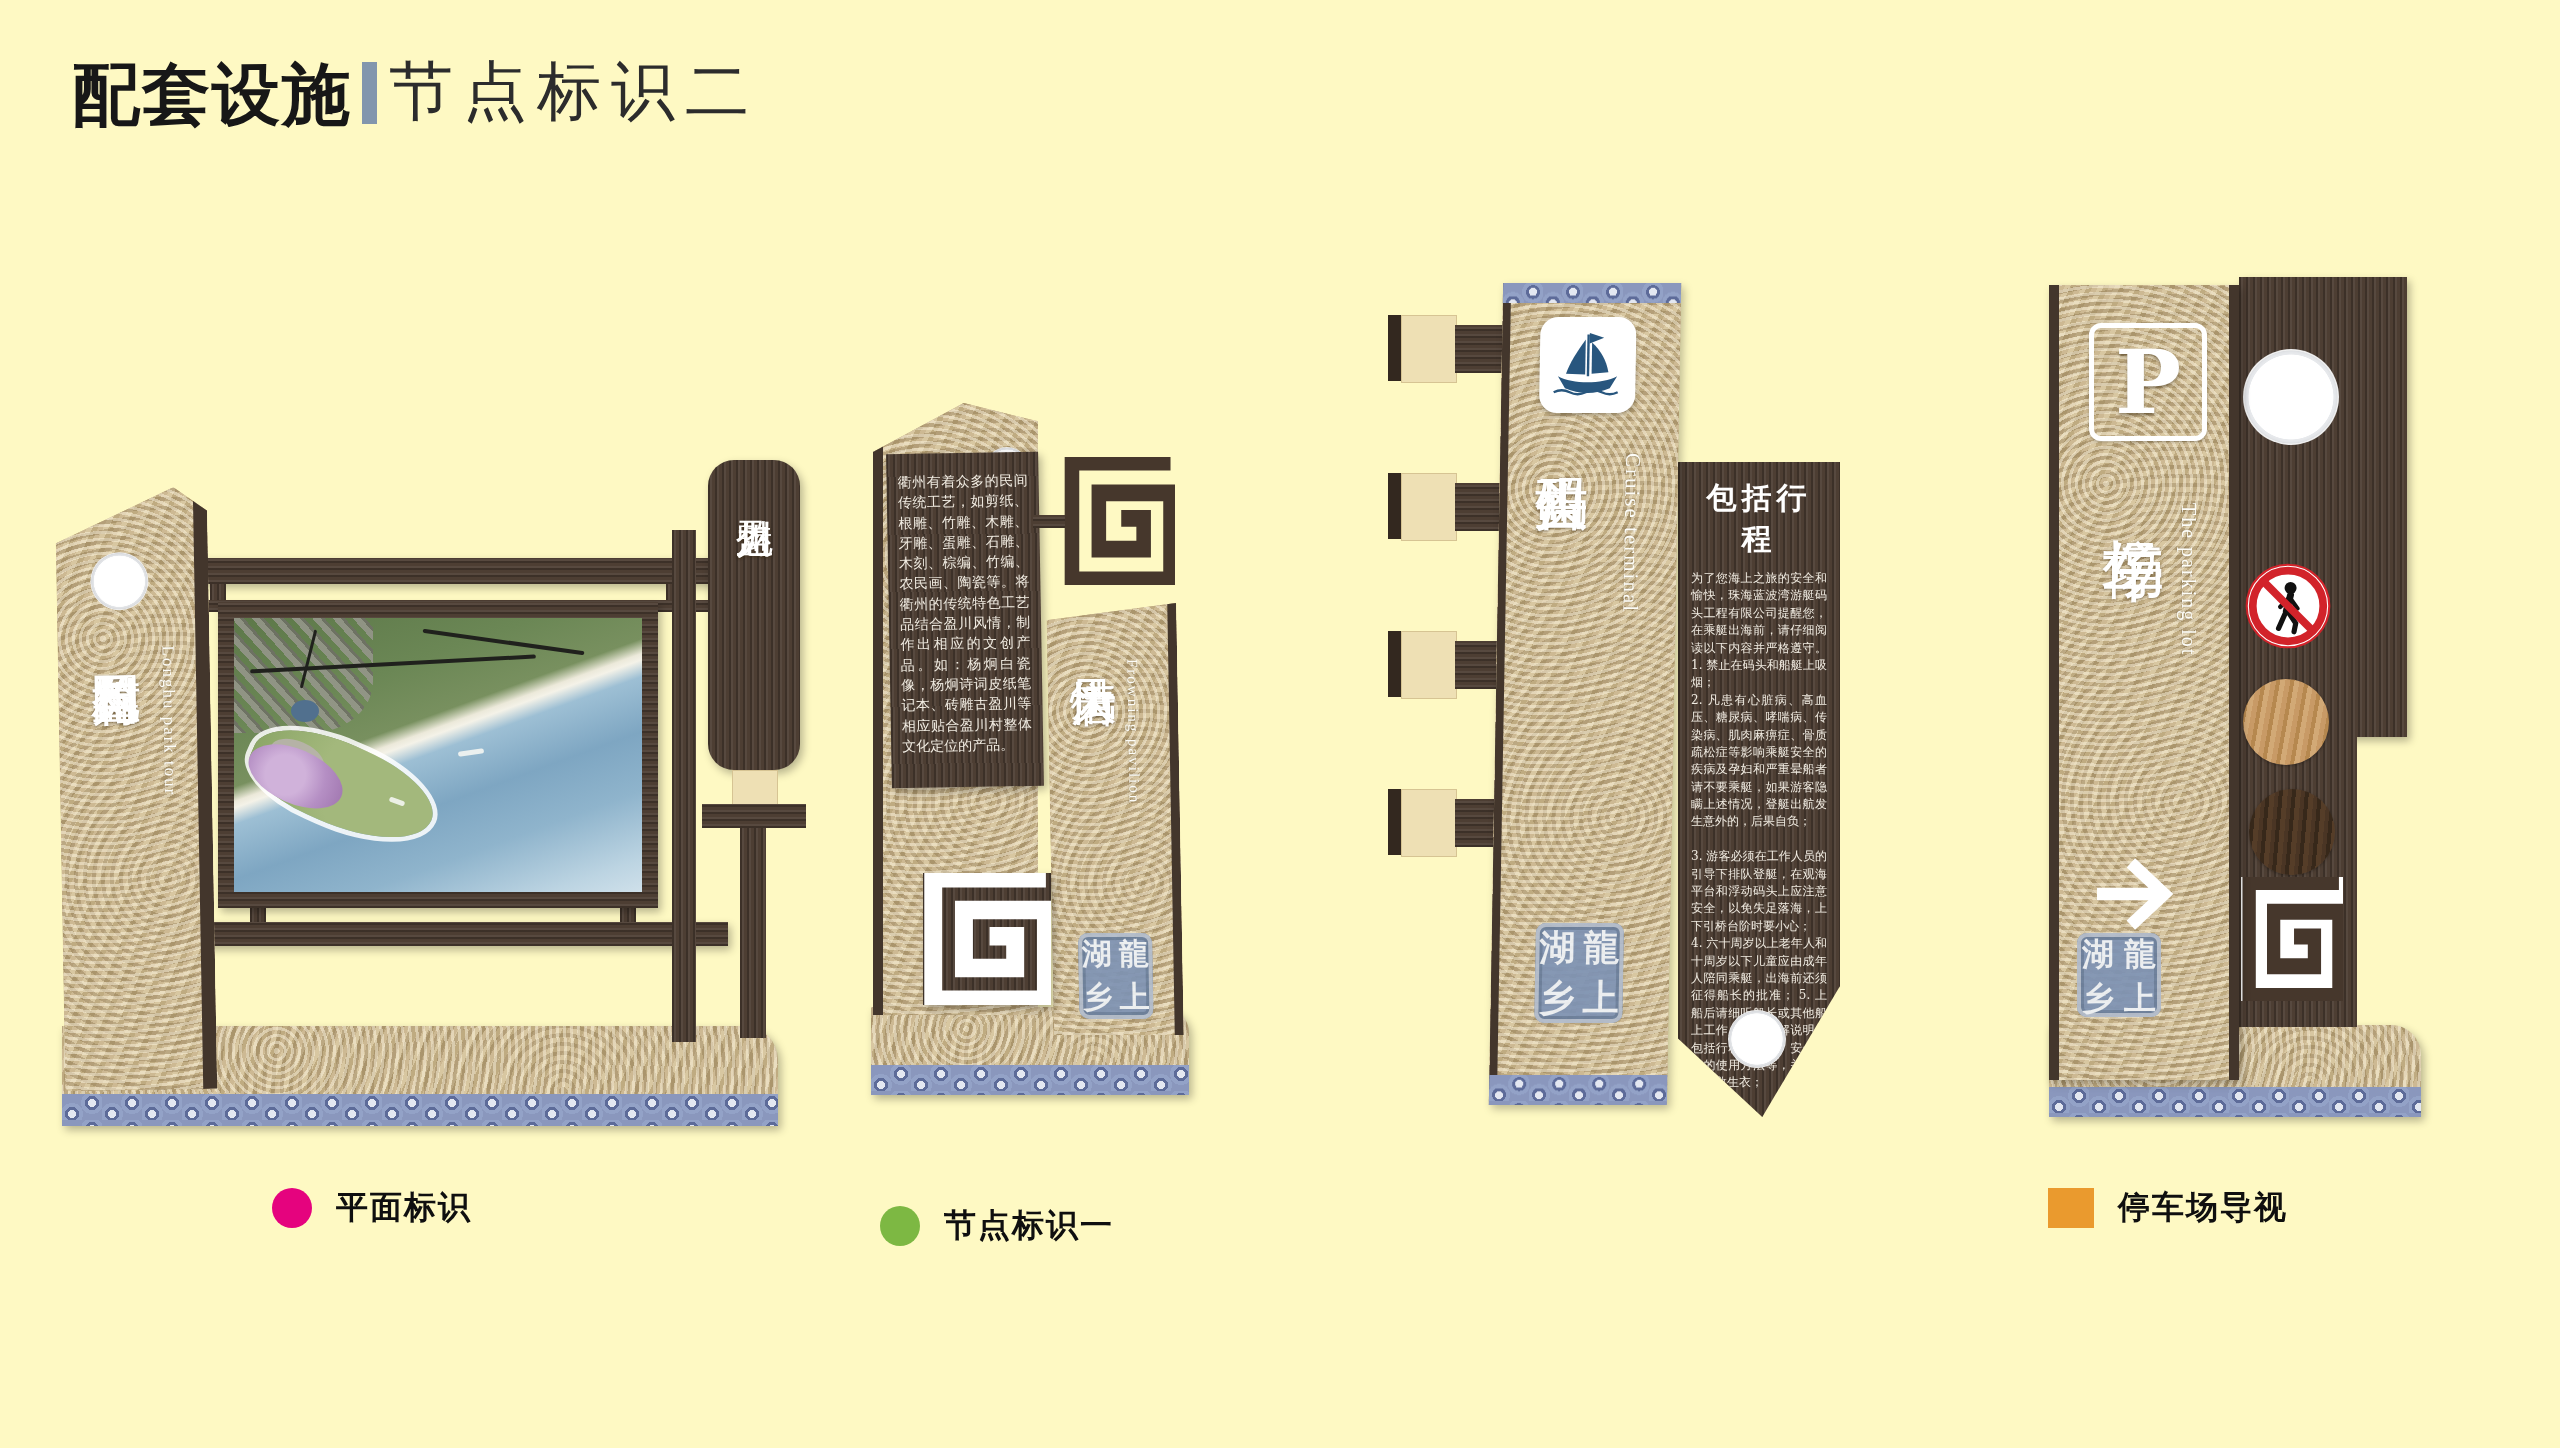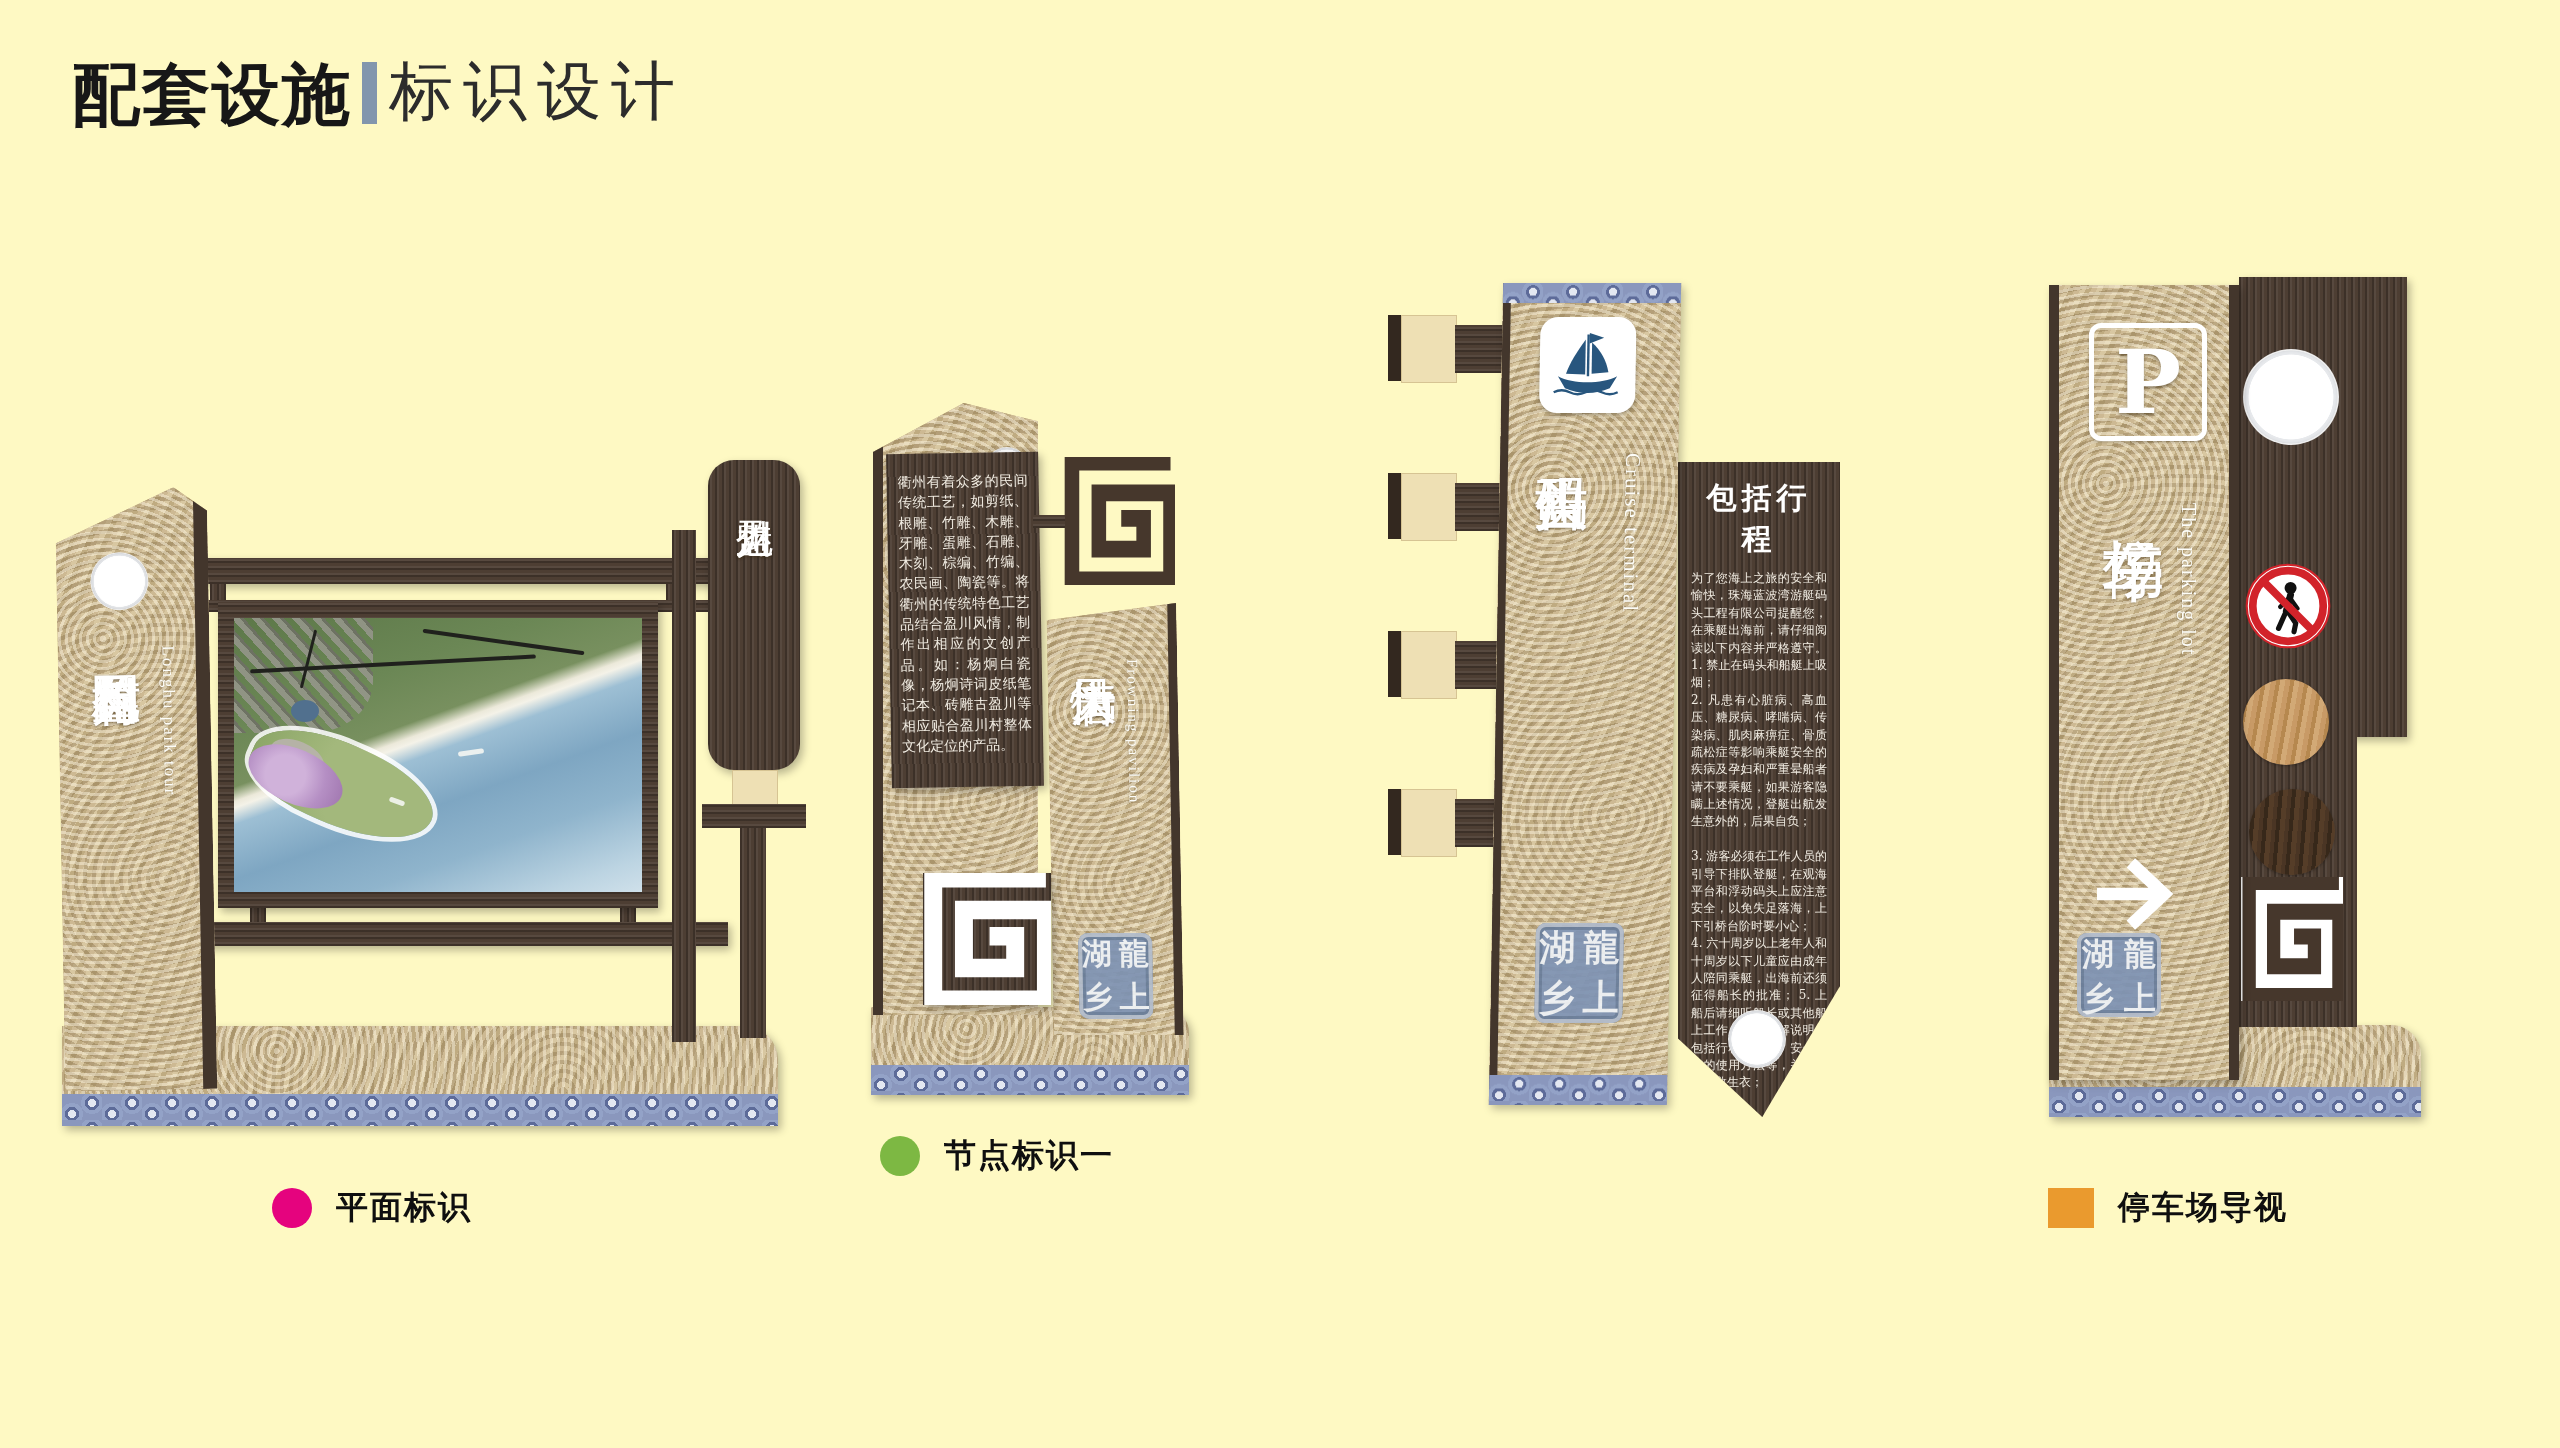--- a/index.html
+++ b/index.html
@@ -86,21 +86,21 @@
 </style>
 </head>
 <body>
 
 <div id="canvas">
 
   <div class="abs" style="left:72px;top:60px;">
     <div class="header-row">
       <div class="t-primary">配套设施</div>
       <div class="t-bar"></div>
-      <div class="t-secondary">标识设计</div>
+      <div class="t-secondary">节点标识二</div>
     </div>
   </div>
 
   <div class="abs" style="left:60px;top:470px;width:760px;height:660px;">
 
     <div class="abs hemp shadow" style="left:2px;top:556px;width:716px;height:100px;border-radius:0 34px 0 0;">
       <div class="abs wave" style="left:0;bottom:0;width:100%;height:32px;"></div>
     </div>
 
     <div class="abs woodh shadow" style="left:118px;top:88px;width:566px;height:26px;"></div>
@@ -287,21 +287,21 @@
         <span style="font-size:32px;">上</span>
         <span style="font-size:32px;">乡</span>
       </div>
     </div>
   </div>
 
   <div class="abs legend-item" style="left:272px;top:1186px;">
     <div class="legend-dot" style="background-color: rgb(229, 3, 126);"></div>
     <div class="legend-label">平面标识</div>
   </div>
-  <div class="abs legend-item" style="left:880px;top:1134px;">
+  <div class="abs legend-item" style="left:880px;top:1204px;">
     <div class="legend-dot" style="background-color: rgb(125, 184, 67);"></div>
     <div class="legend-label">节点标识一</div>
   </div>
   <div class="abs legend-item" style="left:2048px;top:1186px;">
     <div class="legend-sq" style="background-color: rgb(234, 154, 46);"></div>
     <div class="legend-label">停车场导视</div>
   </div>
 
 </div>
 

